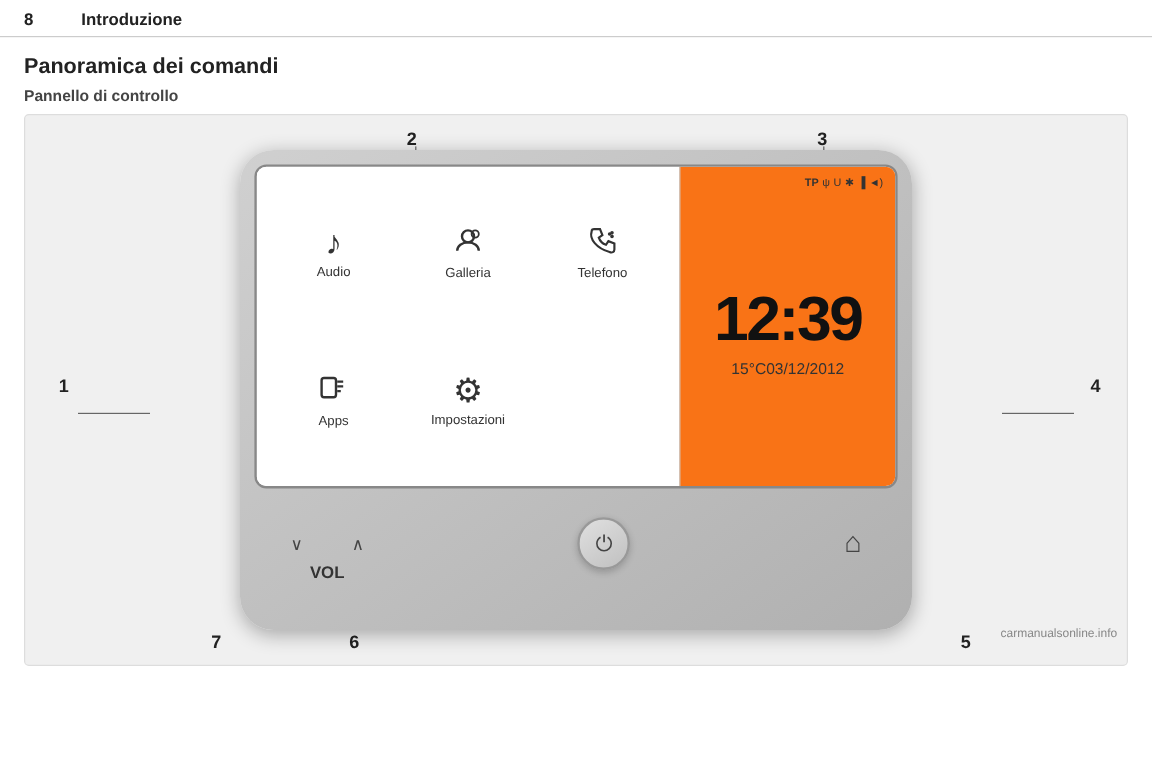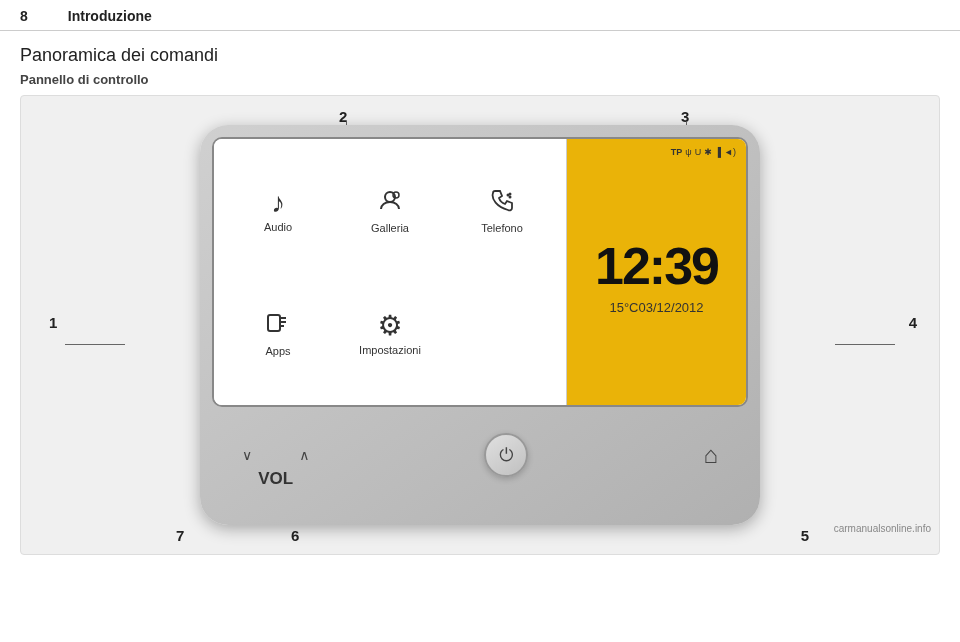--- a/index.html
+++ b/index.html
@@ -28,21 +28,21 @@
 
     .page-title {
       font-size: 14px;
       font-weight: bold;
       color: #222;
       text-align: center;
     }
 
     .section-title {
       font-size: 18px;
-      font-weight: normal;
+      font-weight: bold;
       color: #222;
       padding: 14px 20px 4px 20px;
     }
 
     .sub-title {
       font-size: 13px;
       font-weight: bold;
       color: #444;
       padding: 2px 20px 8px 20px;
     }
@@ -113,21 +113,21 @@
 
     .menu-label {
       font-size: 11px;
       color: #333;
       text-align: left;
     }
 
     
     .screen-right {
       width: 180px;
-      background: #eab308;
+      background: #f97316;
       display: flex;
       flex-direction: column;
       justify-content: flex-start;
       padding: 8px 10px;
       border-left: 1px solid #ccc;
     }
 
     .status-bar {
       display: flex;
       justify-content: flex-end;
@@ -175,21 +175,21 @@
       gap: 6px;
     }
 
     .vol-btn {
       font-size: 14px;
       color: #444;
       cursor: pointer;
     }
 
     .vol-label {
-      font-size: 17px;
+      font-size: 14px;
       font-weight: bold;
       color: #333;
       margin-top: 48px;
     }
 
     .power-btn {
       width: 44px;
       height: 44px;
       border-radius: 50%;
       background: linear-gradient(145deg, #e0e0e0, #c0c0c0);

